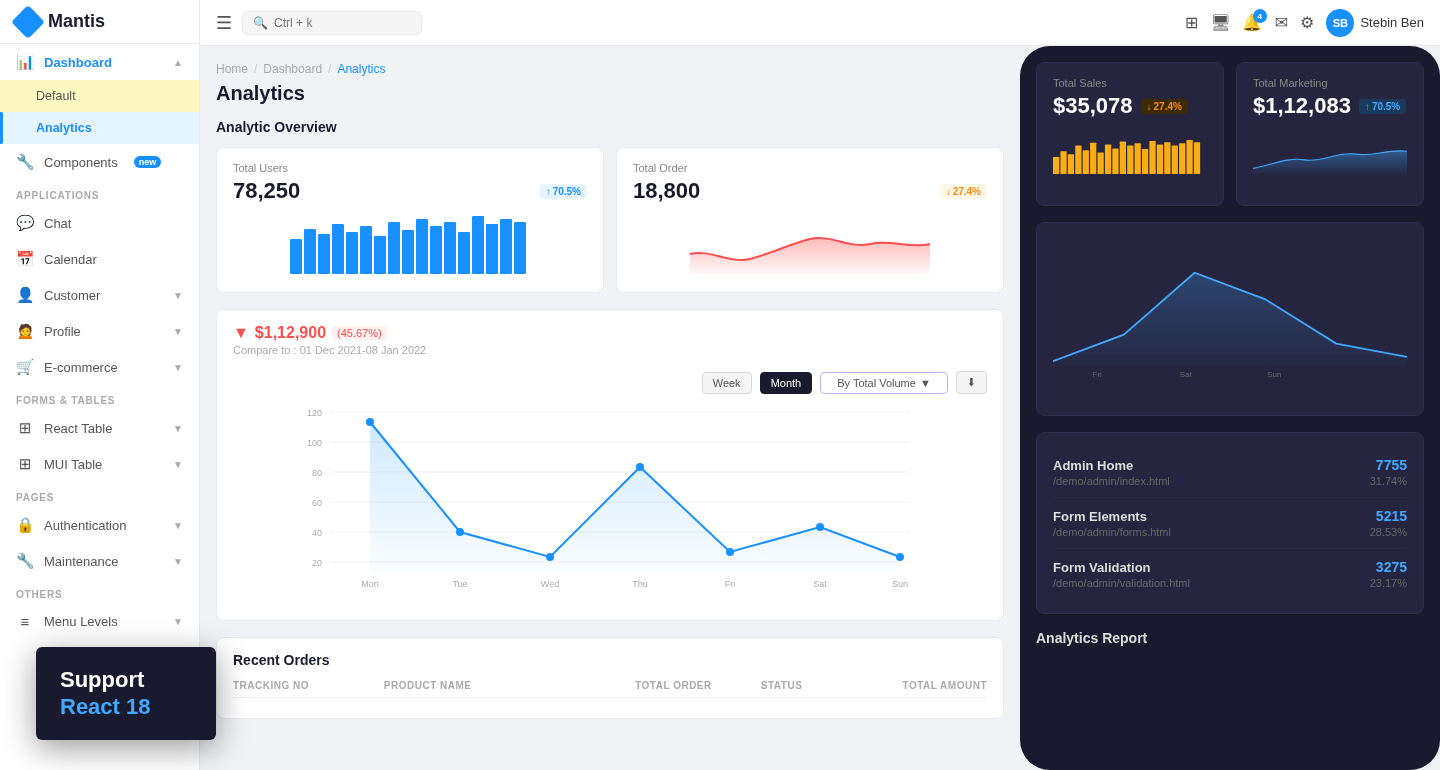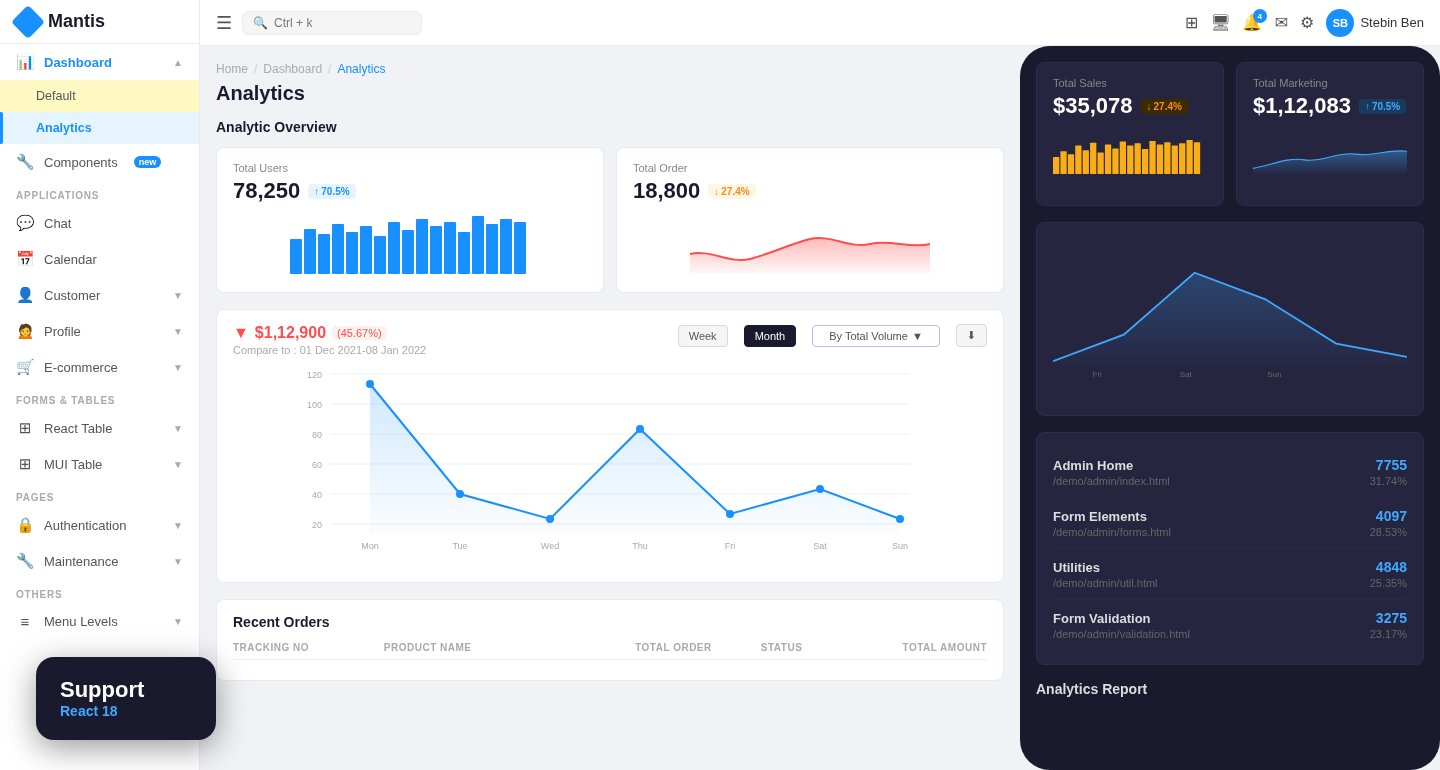--- a/index.html
+++ b/index.html
@@ -73,35 +73,35 @@
     .breadcrumb a { color: #aaa; text-decoration: none; }
     .breadcrumb .sep { color: #ccc; }
     .breadcrumb .current { color: #1890ff; }
     .page-title { font-size: 20px; font-weight: 700; color: #1a1a2e; margin-bottom: 14px; }
     .section-title { font-size: 14px; font-weight: 600; color: #1a1a2e; margin-bottom: 12px; }
 
     
     .stat-cards { display: grid; grid-template-columns: 1fr 1fr; gap: 12px; margin-bottom: 16px; }
     .stat-card { background: #fff; border-radius: 8px; padding: 14px 16px; border: 1px solid #e8eaed; }
     .stat-label { font-size: 11px; color: #888; margin-bottom: 4px; }
-    .stat-value-row { display: flex; align-items: center; gap: 8px; margin-bottom: 10px; }
+    .stat-value-row { display: flex; align-items: center; gap: 8px; margin-bottom: 10px; justify-content: space-between; }
     .stat-value { font-size: 22px; font-weight: 700; color: #1a1a2e; }
     .stat-badge { font-size: 10px; font-weight: 600; padding: 2px 6px; border-radius: 4px; display: flex; align-items: center; gap: 2px; }
     .stat-badge.up { background: #e6f4ff; color: #1890ff; }
     .stat-badge.down { background: #fff7e6; color: #fa8c16; }
     .chart-bars { display: flex; align-items: flex-end; gap: 3px; height: 60px; }
 
     
     .income-card { background: #fff; border-radius: 8px; padding: 14px 16px; border: 1px solid #e8eaed; margin-bottom: 16px; }
     .income-header { display: flex; align-items: flex-start; justify-content: space-between; margin-bottom: 8px; }
     .income-value { display: flex; align-items: center; gap: 6px; }
     .income-amt { font-size: 16px; font-weight: 700; color: #ff4d4f; }
     .income-pct { font-size: 11px; color: #ff4d4f; background: #fff1f0; padding: 1px 5px; border-radius: 4px; }
     .income-compare { font-size: 11px; color: #aaa; margin-top: 2px; }
-    .income-controls { display: flex; align-items: center; gap: 16px; }
+    .income-controls { display: flex; align-items: center; gap: 8px; margin-top: 47px; }
     .btn-outline { border: 1px solid #d9d9d9; background: #f5f5f5; border-radius: 4px; padding: 4px 10px; font-size: 11px; color: #555; cursor: pointer; }
     .btn-outline.active { background: #1a1a2e; color: #fff; border-color: #1a1a2e; }
     .btn-select { border: 1px solid #c4b5fd; border-radius: 4px; padding: 4px 16px; font-size: 11px; color: #555; background: #fff; cursor: pointer; display: flex; align-items: flex-start; gap: 4px; }
 
     
     .line-chart { width: 100%; height: 200px; }
 
     
     .recent-orders-card { background: #fff; border-radius: 8px; padding: 14px 16px; border: 1px solid #e8eaed; }
     .table-header { display: flex; font-size: 10px; color: #aaa; font-weight: 600; border-bottom: 1px solid #f0f0f0; padding-bottom: 6px; margin-bottom: 6px; text-transform: uppercase; letter-spacing: 0.5px; }
@@ -125,25 +125,25 @@
     .dark-section-title { font-size: 14px; font-weight: 600; color: #ddd; margin-bottom: 14px; }
     .page-view-item { display: flex; align-items: center; justify-content: space-between; padding: 10px 0; border-bottom: 1px solid #2a2a45; }
     .page-view-item:last-child { border-bottom: none; }
     .page-view-name { font-size: 13px; font-weight: 600; color: #ddd; }
     .page-view-url { font-size: 11px; color: #666; margin-top: 2px; }
     .page-view-count { font-size: 14px; font-weight: 700; color: #40a9ff; }
     .page-view-pct { font-size: 11px; color: #666; text-align: right; margin-top: 2px; }
 
     
     .support-popup {
-      position: fixed; bottom: 30px; left: 36px; background: #1a1a2e; border-radius: 18px; padding: 20px 24px;
+      position: fixed; bottom: 30px; left: 36px; background: #1a1a2e; border-radius: 6px; padding: 20px 24px;
       z-index: 1000; width: 180px; box-shadow: 0 8px 32px rgba(0,0,0,0.4);
     }
     .support-popup-text1 { font-size: 22px; font-weight: 700; color: #fff; line-height: 1.2; }
-    .support-popup-text2 { font-size: 14px; font-weight: 700; color: #40a9ff; line-height: 1.2; }
+    .support-popup-text2 { font-size: 22px; font-weight: 700; color: #40a9ff; line-height: 1.2; }
   </style>
 </head>
 <body>
 
 <div class="sidebar">
   <div class="sidebar-logo">
     <div class="logo-diamond"></div>
     <span class="logo-text">Mantis</span>
   </div>
 
@@ -495,32 +495,22 @@
             <div class="page-view-count">7755</div>
             <div class="page-view-pct">31.74%</div>
           </div>
         </div>
         <div class="page-view-item">
           <div>
             <div class="page-view-name">Form Elements</div>
             <div class="page-view-url">/demo/admin/forms.html</div>
           </div>
           <div style="text-align:right;">
-            <div class="page-view-count">4097</div>
+            <div class="page-view-count">5215</div>
             <div class="page-view-pct">28.53%</div>
-          </div>
-        </div>
-        <div class="page-view-item">
-          <div>
-            <div class="page-view-name">Utilities</div>
-            <div class="page-view-url">/demo/admin/util.html</div>
-          </div>
-          <div style="text-align:right;">
-            <div class="page-view-count">4848</div>
-            <div class="page-view-pct">25.35%</div>
           </div>
         </div>
         <div class="page-view-item">
           <div>
             <div class="page-view-name">Form Validation</div>
             <div class="page-view-url">/demo/admin/validation.html</div>
           </div>
           <div style="text-align:right;">
             <div class="page-view-count">3275</div>
             <div class="page-view-pct">23.17%</div>

